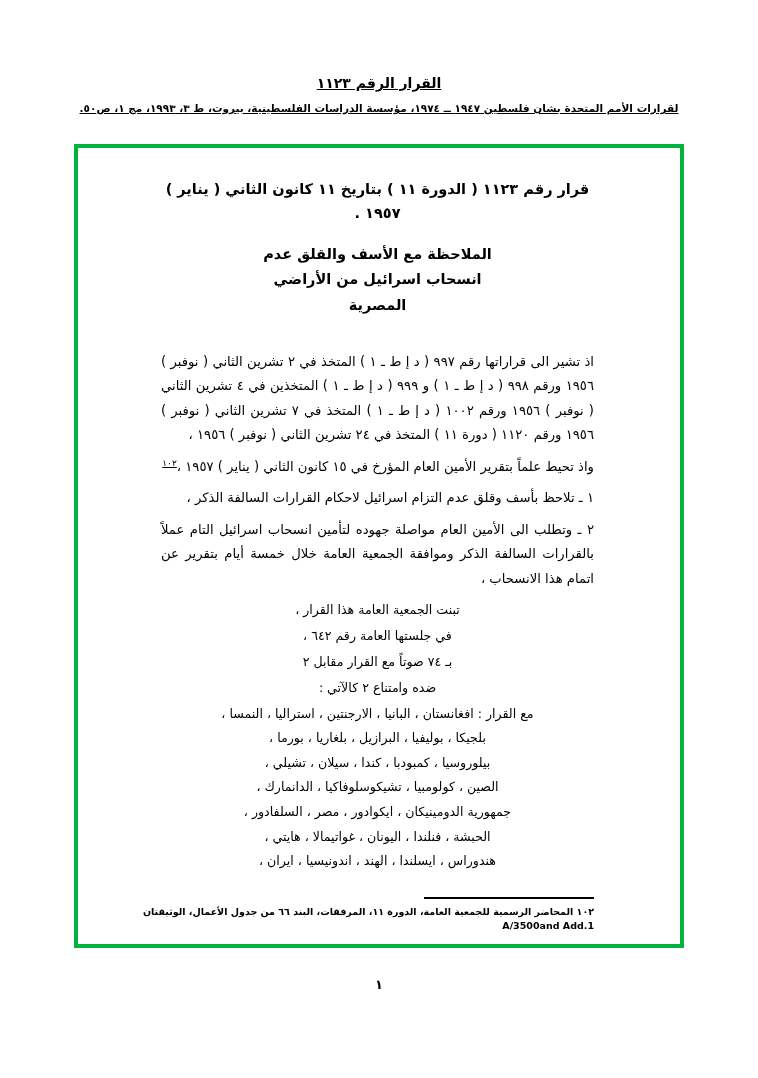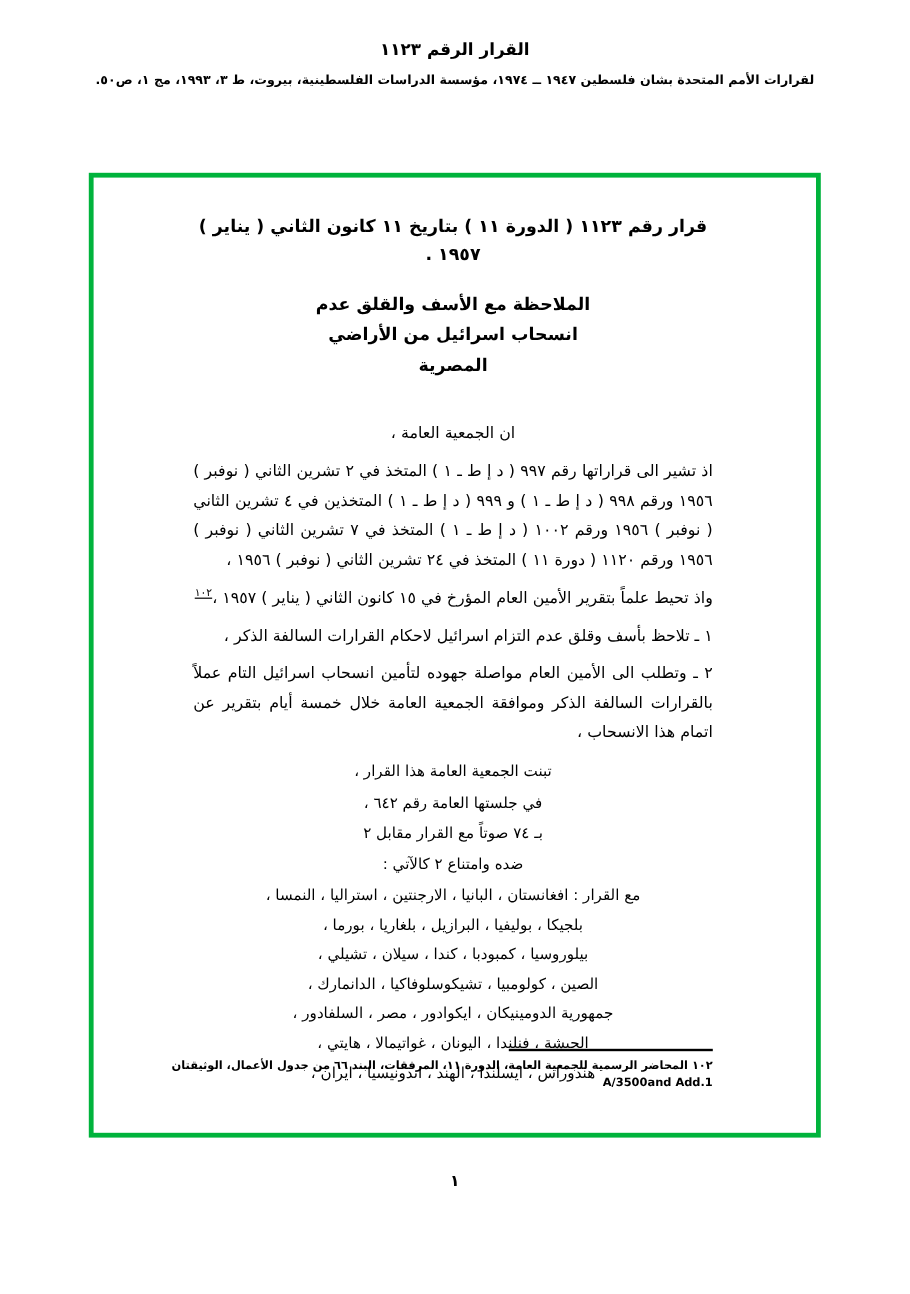--- a/index.html
+++ b/index.html
@@ -18,21 +18,22 @@
   .page {
     position: relative;
     width: 758px;
     height: 1078px;
     box-sizing: border-box;
   }
 
   
   .doc-header {
     text-align: center;
-    padding-top: 33px;
+    padding-top: 74px;
+    text-decoration: underline;
   }
   .doc-header .res-title {
     font-size: 14px;
     font-weight: bold;
     letter-spacing: 0.5px;
     line-height: 1.3;
   }
   .doc-header .source-line {
     font-size: 10.5px;
     font-weight: bold;
@@ -103,21 +104,21 @@
   .vote-list p {
     font-size: 12.6px;
     line-height: 1.95;
     margin: 0;
     text-align: center;
   }
 
   
   .footnote-wrap {
     position: absolute;
-    bottom: 34px;
+    bottom: 11px;
     right: 86px;
     left: 60px;
   }
   .footnote-rule {
     width: 170px;
     height: 2px;
     background: #000;
     margin: 0 0 6px auto;
   }
   .footnote {
@@ -152,21 +153,20 @@
     <div class="frame-inner">
 
       <div class="res-heading">قرار رقم ١١٢٣ ( الدورة ١١ ) بتاريخ ١١ كانون الثاني ( يناير ) ١٩٥٧ .</div>
 
       <div class="subject">
         <div>الملاحظة مع الأسف والقلق عدم</div>
         <div>انسحاب اسرائيل من الأراضي</div>
         <div>المصرية</div>
       </div>
 
-      <p class="lead">ان الجمعية العامة  ،</p>
 
       <p class="para">اذ تشير الى قراراتها رقم ٩٩٧ ( د إ ط ـ ١ ) المتخذ في ٢ تشرين الثاني ( نوفبر ) ١٩٥٦ ورقم ٩٩٨ ( د إ ط ـ ١ ) و ٩٩٩ ( د إ ط ـ ١ ) المتخذين في ٤ تشرين الثاني ( نوفبر ) ١٩٥٦ ورقم ١٠٠٢ ( د إ ط ـ ١ ) المتخذ في ٧ تشرين الثاني ( نوفبر ) ١٩٥٦ ورقم ١١٢٠ ( دورة ١١ ) المتخذ في ٢٤ تشرين الثاني ( نوفبر ) ١٩٥٦ ،</p>
 
       <p class="para"><span>واذ </span><span class="bold-inline">تحيط علماً</span><span> بتقرير الأمين العام المؤرخ في ١٥ كانون الثاني ( يناير ) ١٩٥٧ ،</span><span class="sup">١٠٢</span></p>
 
       <p class="para"><span>١ ـ </span><span class="bold-inline">تلاحظ</span><span> بأسف وقلق عدم التزام اسرائيل لاحكام القرارات السالفة الذكر ،</span></p>
 
       <p class="para"><span>٢ ـ و</span><span class="bold-inline">تطلب</span><span> الى الأمين العام مواصلة جهوده لتأمين انسحاب اسرائيل التام عملاً بالقرارات السالفة الذكر وموافقة الجمعية العامة خلال خمسة أيام بتقرير عن اتمام هذا الانسحاب ،</span></p>
 
       <div class="small-block">

